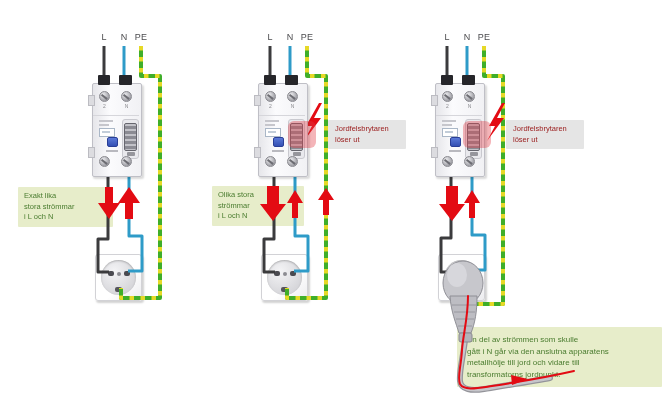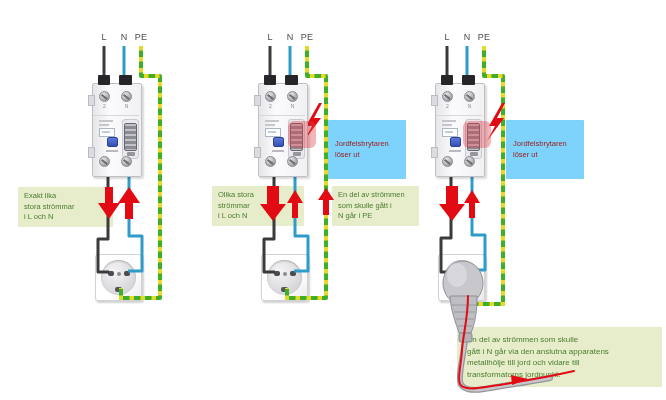--- a/index.html
+++ b/index.html
@@ -3,22 +3,22 @@
 <meta charset="utf-8">
 <style>
   html,body{margin:0;padding:0;background:#fff;}
   .stage{position:relative;width:666px;height:400px;background:#fff;overflow:hidden;
          font-family:"Liberation Sans",sans-serif;}
   
   .note{position:absolute;z-index:1;background:#e7edca;color:#4a7c2f;
         font-size:7.5px;line-height:10.5px;padding:4px 6px;white-space:pre-line;
         box-sizing:border-box;border-radius:1px;}
   .note.big{font-size:8px;line-height:11.5px;padding:7px 10px;}
-  .alertbox{position:absolute;z-index:1;background:#7dd3fc;color:#9c2121;
-        font-size:7.5px;line-height:10.5px;padding:19px 7px;white-space:pre-line;
+  .alertbox{position:absolute;z-index:1;background:#e5e5e5;color:#9c2121;
+        font-size:7.5px;line-height:10.5px;padding:4px 7px;white-space:pre-line;
         box-sizing:border-box;border-radius:1px;}
   
   .wires{position:absolute;left:0;top:0;z-index:3;pointer-events:none;}
   .overlay{position:absolute;left:0;top:0;z-index:6;pointer-events:none;}
   
   .wlabel{position:absolute;top:32px;transform:translateX(-50%);z-index:4;
           font-size:9px;color:#4b4b4e;letter-spacing:.2px;}
   
   .rcd{position:absolute;top:75px;width:48px;height:100px;z-index:4;}
   .rcd .term{position:absolute;top:0;height:10px;background:#26262a;border-radius:1px;}
@@ -70,23 +70,20 @@
 <body>
 
 <div class="stage">
 
   <div class="note" style="left:18px;top:187px;width:95px;">Exakt lika
 stora strömmar
 i L och N</div>
   <div class="note" style="left:190px;top:186px;width:92px;margin-left:22px;">Olika stora
 strömmar
 i L och N</div>
-  <div class="note" style="left:332px;top:186px;width:87px;">En del av strömmen
-som skulle gått i
-N går i PE</div>
   <div class="note big" style="left:457px;top:327px;width:205px;">En del av strömmen som skulle
 gått i N går via den anslutna apparatens
 metallhölje till jord och vidare till
 transformatorns jordpunkt.</div>
   <div class="alertbox" style="left:328px;top:120px;width:78px;">Jordfelsbrytaren
 löser ut</div>
   <div class="alertbox" style="left:506px;top:120px;width:78px;">Jordfelsbrytaren
 löser ut</div>
 
   <div class="socket" style="left:95px;">

